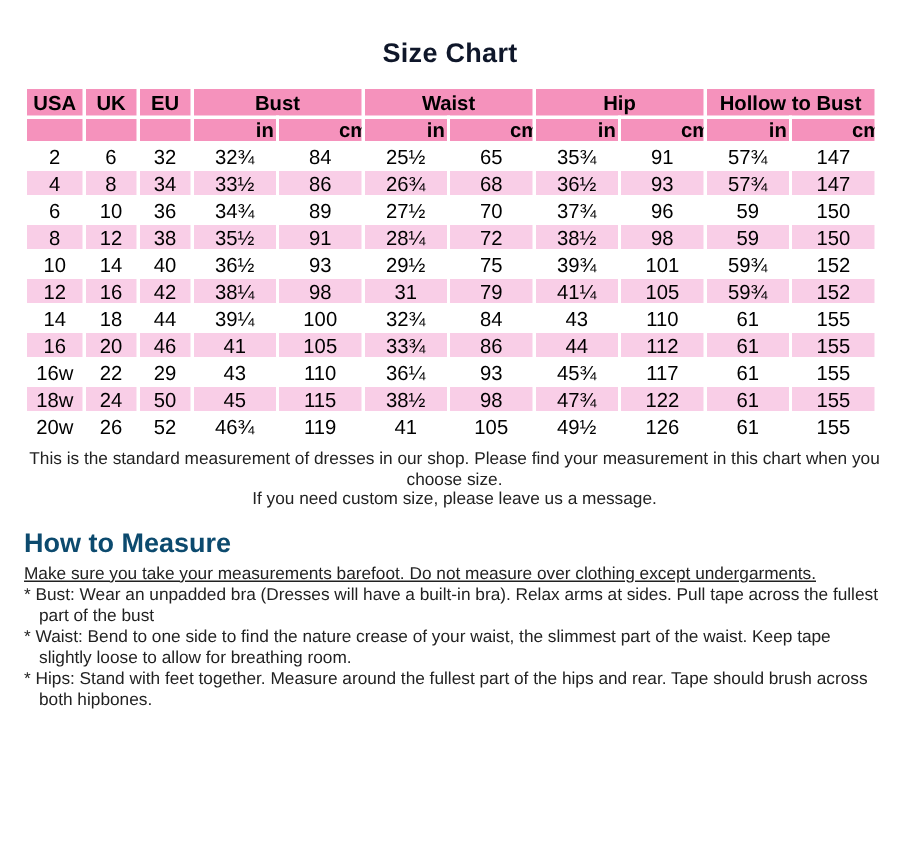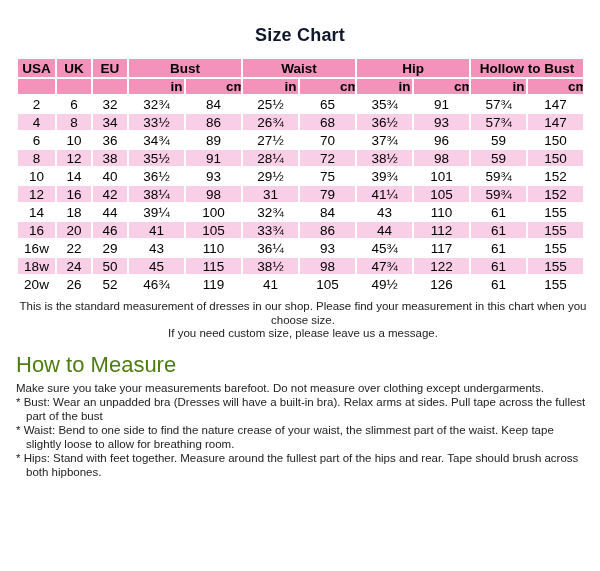--- a/index.html
+++ b/index.html
@@ -55,31 +55,31 @@
   table.size-chart tbody tr:nth-child(even) td { background: var(--row-pink); }
   .notes {
     margin: 6px 10px 0 16px;
     font-size: 11.5px;
     line-height: 13.5px;
     color: #222;
   }
   .notes div { margin: 0; text-align: center; }
   .how-heading {
     margin: 11px 0 3px 16px;
-    font-size: 22px;
-    font-weight: normal;
-    color: #4d7c0f;
+    font-size: 18px;
+    font-weight: bold;
+    color: #0c4a6e;
   }
   .how-body {
     margin: 0 8px 0 16px;
     font-size: 11.5px;
     line-height: 14px;
     color: #222;
   }
-  .how-body .intro { margin: 0; }
+  .how-body .intro { margin: 0; text-decoration: underline; }
   .how-body .bullet {
     margin: 0;
     padding-left: 10px;
     text-indent: -10px;
   }
 </style>
 </head>
 <body>
 
 <h1 class="page-title">Size Chart</h1>

